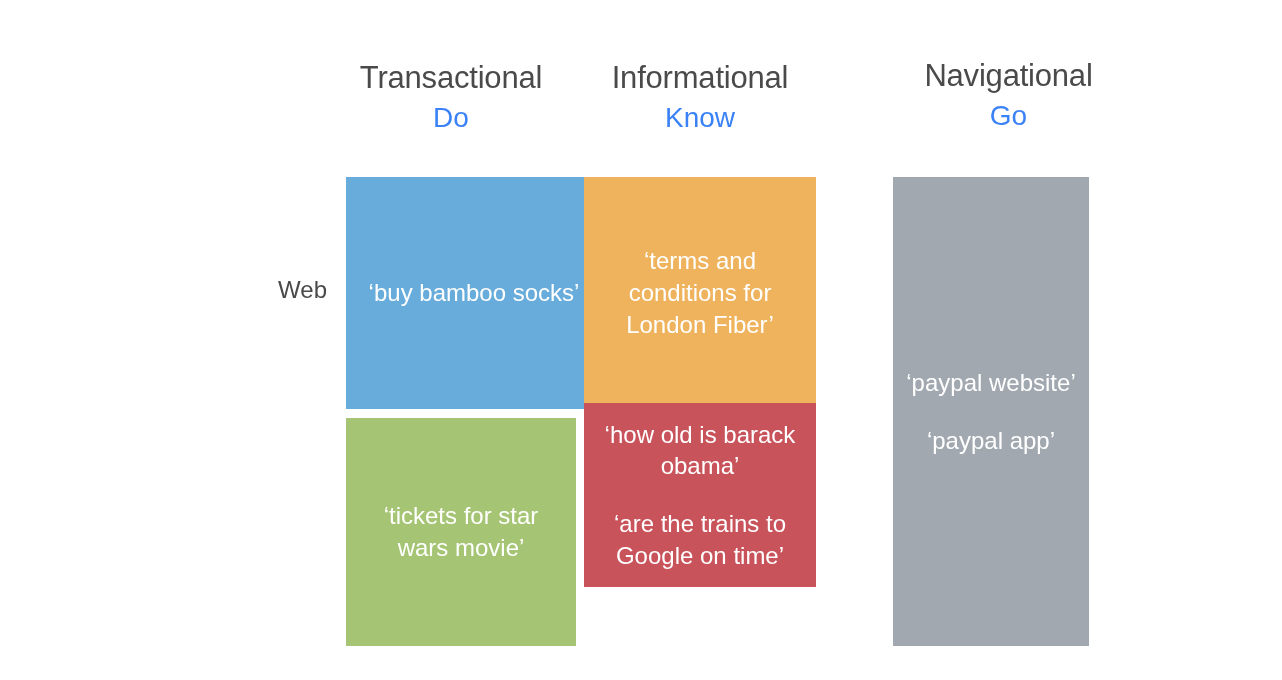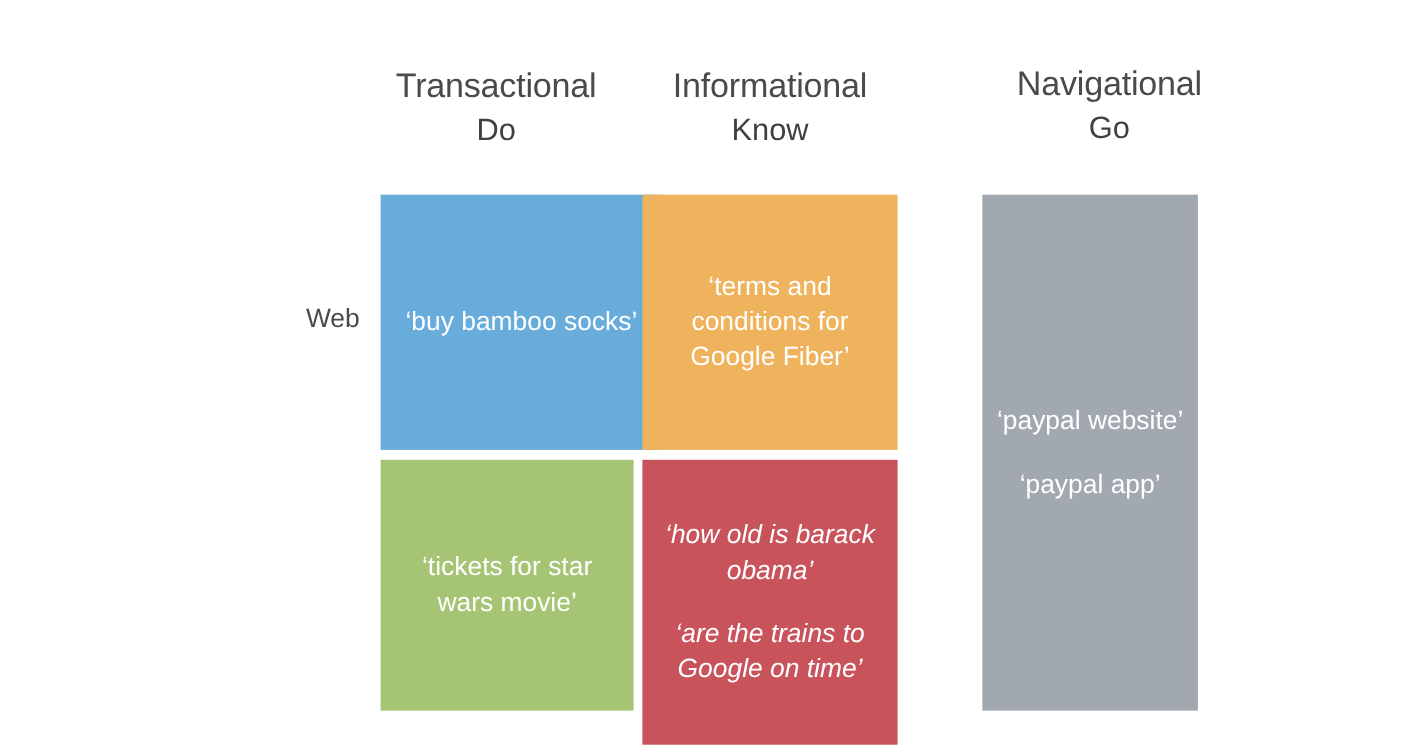--- a/index.html
+++ b/index.html
@@ -32,21 +32,21 @@
     font-size: 31px;
     color: #4a4a4a;
     font-weight: 400;
     letter-spacing: -0.2px;
     white-space: nowrap;
   }
   .col-head .col-sub {
     display: block;
     margin-top: 11px;
     font-size: 28px;
-    color: #404040;
+    color: #3b82f6;
     font-weight: 400;
     white-space: nowrap;
   }
 
   #col-head-0 { left: 336px; top: 62px; width: 230px; }
   #col-head-1 { left: 584px; top: 62px; width: 232px; }
   #col-head-2 { left: 893px; top: 60px; width: 231px; }
 
   
   .row-label {
@@ -81,21 +81,21 @@
     margin-top: 26px;
   }
 
   
   #cell-web-transactional   { left: 346px; top: 177px; width: 256px; height: 232px; }
   #cell-web-informational   { left: 584px; top: 177px; width: 232px; height: 232px; }
   
   #cell-navigational        { left: 893px; top: 177px; width: 196px; height: 469px; }
   
   #cell-ipa-transactional   { left: 346px; top: 418px; width: 230px; height: 228px; }
-  #cell-ipa-informational   { left: 584px; top: 418px; width: 232px; height: 259px; font-style: italic; }
+  #cell-ipa-informational   { left: 584px; top: 403px; width: 232px; height: 184px; }
 </style>
 </head>
 <body>
 
 <div id="matrix">
 
   <div class="col-head" id="col-head-0">
     <span class="col-title">Transactional</span>
     <span class="col-sub">Do</span>
   </div>
@@ -108,21 +108,21 @@
     <span class="col-sub">Go</span>
   </div>
 
   <div class="row-label" id="row-label-0">Web</div>
 
   <div class="cell" id="cell-web-transactional" style="background-color: rgb(104, 172, 219);">
     <div class="query">‘buy bamboo socks’</div>
   </div>
 
   <div class="cell" id="cell-web-informational" style="background-color: rgb(239, 179, 94);">
-    <div class="query">‘terms and conditions for Google Fiber’</div>
+    <div class="query">‘terms and conditions for London Fiber’</div>
   </div>
 
   <div class="cell" id="cell-navigational" style="background-color: rgb(161, 168, 176);">
     <div class="query">‘paypal website’</div>
     <div class="query">‘paypal app’</div>
   </div>
 
   <div class="cell" id="cell-ipa-transactional" style="background-color: rgb(165, 197, 116);">
     <div class="query">‘tickets for star wars movie’</div>
   </div>

